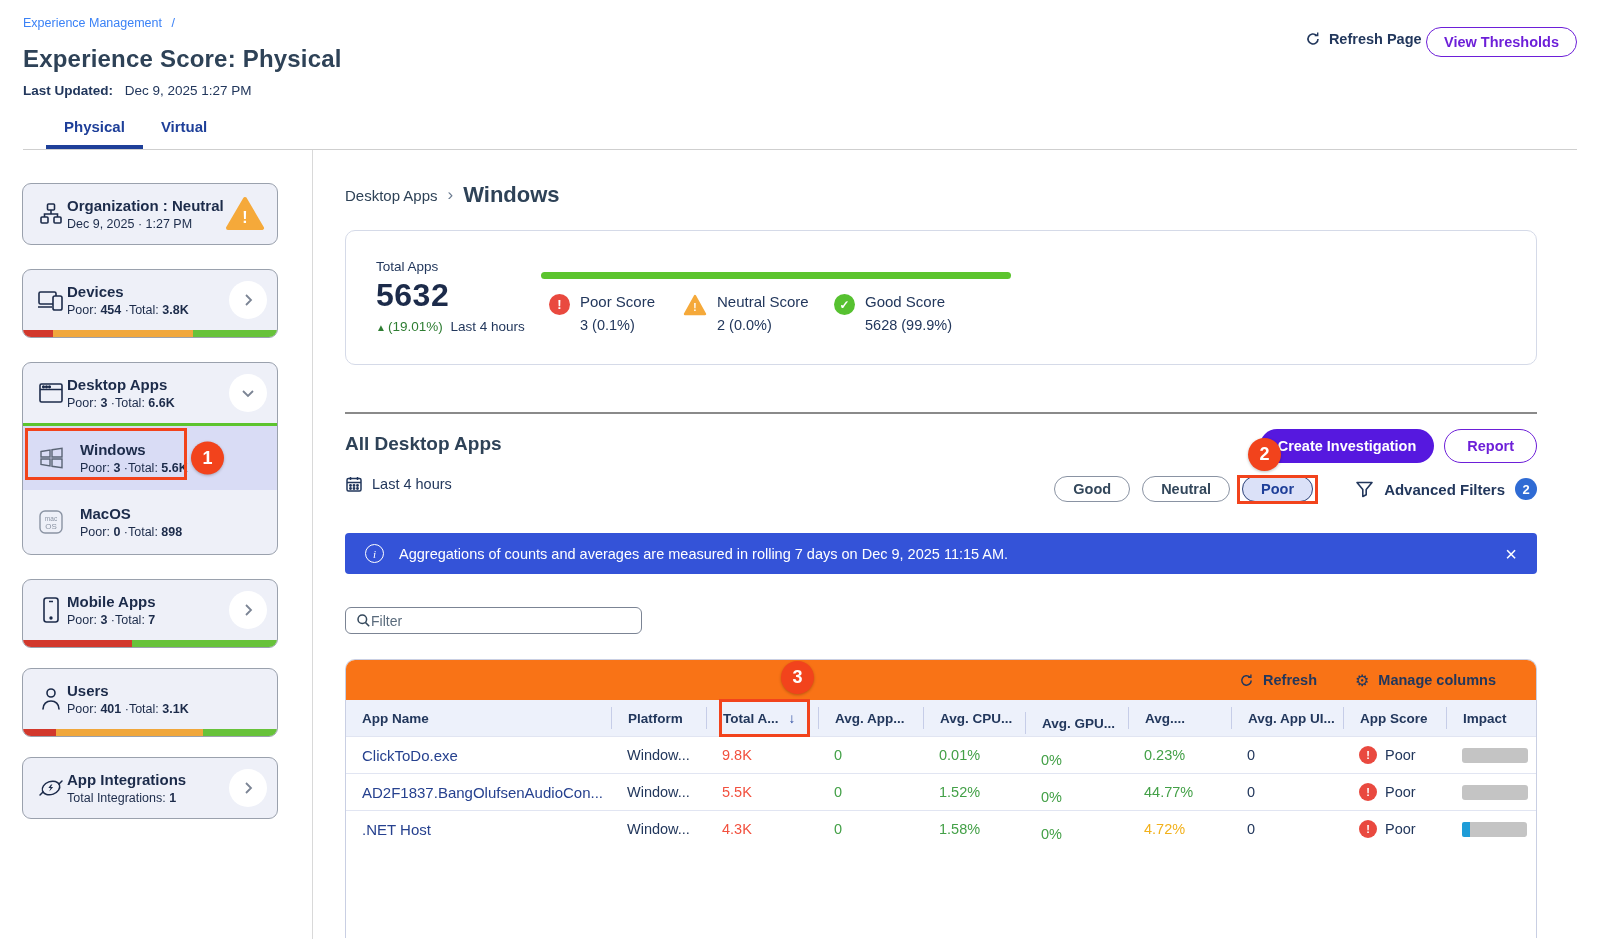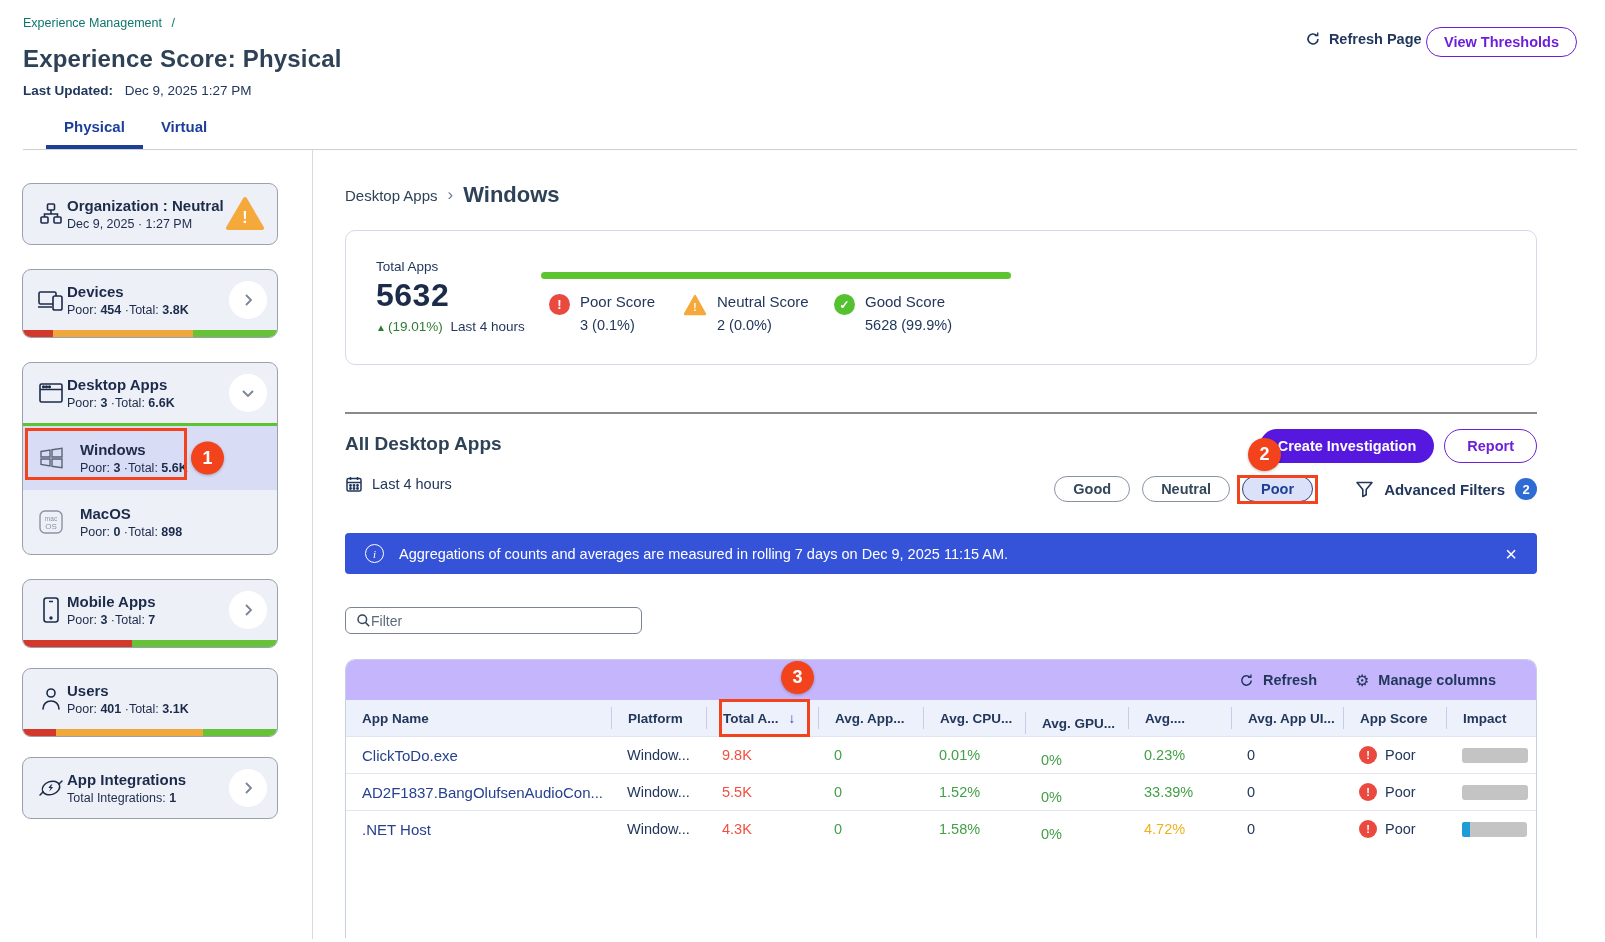--- a/index.html
+++ b/index.html
@@ -1,21 +1,21 @@
 <!DOCTYPE html>
 <html><head>
 <meta charset="utf-8">
 <style>
   * { margin:0; padding:0; box-sizing:border-box; }
   html,body { width:1605px; height:942px; overflow:hidden; background:#fff;
     font-family:"Liberation Sans", sans-serif; color:#22375c; }
 
   
   .top { position:relative; padding:16px 28px 0 23px; }
-  .crumb { font-size:12.5px; color:#0f766e; }
+  .crumb { font-size:12.5px; color:#3b82f6; }
   .page-title { margin-top:15px; font-size:24px; font-weight:bold; color:#2e4257; letter-spacing:.2px; }
   .updated { margin-top:10px; font-size:13.5px; color:#22375c; }
   .updated b { margin-right:8px; }
   .top-right { position:absolute; top:12px; right:28px; text-align:right; }
   .refresh-page { display:inline-flex; align-items:flex-start; gap:8px; font-size:14.5px; font-weight:bold; color:#22375c; cursor:pointer; }
   .view-thresholds { display:inline-block; margin-top:15px; padding:6px 17px; border:1.5px solid #6d1fd8; border-radius:17px;
       color:#6d1fd8; font-size:14.5px; font-weight:bold; background:#fff; cursor:pointer; }
   .tabs { margin-top:20px; padding-left:23px; border-bottom:1px solid #cfcfcf; display:flex; gap:0; }
   .tab { padding:0 18px 10px 18px; font-size:15px; font-weight:bold; color:#1e3f99; cursor:pointer; }
   .tab.active { border-bottom:4px solid #1e3f99; }
@@ -92,21 +92,21 @@
   .info-ico { width:19px; height:19px; border-radius:50%; border:1.5px solid #fff; display:flex; align-items:center; justify-content:center;
       font-size:11px; font-style:italic; font-family:"Liberation Serif", serif; }
 
   
   .filterbox { margin-top:33px; width:297px; height:27px; border:1px solid #7b8494; border-radius:6px; display:flex; align-items:center; padding:0 10px; background:#fff; }
   .filterbox input { border:none; outline:none; font-size:14px; color:#33475b; width:100%; font-family:"Liberation Sans",sans-serif; }
   .filterbox input::placeholder { color:#5a6b7c; }
 
   
   .tablecard { margin-top:25px; height:279px; border:1px solid #c9cfe3; border-bottom:none; border-radius:10px 10px 0 0; overflow:hidden; background:#fff; }
-  .t-toolbar { background:#c4b5fd; height:40px; display:flex; align-items:center; justify-content:flex-end; gap:38px; padding-right:40px; }
+  .t-toolbar { background:#f97316; height:40px; display:flex; align-items:center; justify-content:flex-end; gap:38px; padding-right:40px; }
   .t-tool { display:flex; align-items:center; gap:9px; font-size:14.5px; font-weight:bold; color:#22375c; cursor:pointer; }
   .t-head { background:#edf1fb; height:36px; display:flex; align-items:center; font-size:13.5px; font-weight:bold; color:#22375c; }
   .t-head .cell { border-left:1px solid #c6cde8; height:22px; display:flex; align-items:center; }
   .t-head .cell:first-child { border-left:none; }
   .cell { padding-left:16px; }
   .c-name{width:265px;} .c-platform{width:95px;} .c-total{width:112px; position:relative;}
   .c-avgapp{width:105px;} .c-cpu{width:102px;} .c-gpu{width:103px;margin-top:10px;} .c-avg{width:103px;}
   .c-appui{width:112px;} .c-score{width:103px;} .c-impact{flex:1;}
   .sort-arrow { margin-left:10px; color:#1e3f99; font-weight:bold; }
   .t-row { height:37px; display:flex; align-items:center; border-top:1px solid #e1e5f2; font-size:14.5px; }
@@ -519,21 +519,21 @@
           </div>
       </div>
 
       <div class="t-row">
         <div class="cell c-name"><span class="app-link">AD2F1837.BangOlufsenAudioCon...</span></div>
         <div class="cell c-platform v-dark">Window...</div>
         <div class="cell c-total v-red">5.5K</div>
         <div class="cell c-avgapp v-green">0</div>
         <div class="cell c-cpu v-green">1.52%</div>
         <div class="cell c-gpu v-green">0%</div>
-        <div class="cell c-avg v-green">33.39%</div>
+        <div class="cell c-avg v-green">44.77%</div>
         <div class="cell c-appui v-dark">0</div>
         <div class="cell c-score">
             <span class="score-cell">
           <span class="score-dot">!</span>
           <span class="v-dark">Poor</span>
             </span>
           </div>
         <div class="cell c-impact">
             <span class="impact-bar">
               <span class="impact-gray"></span>

